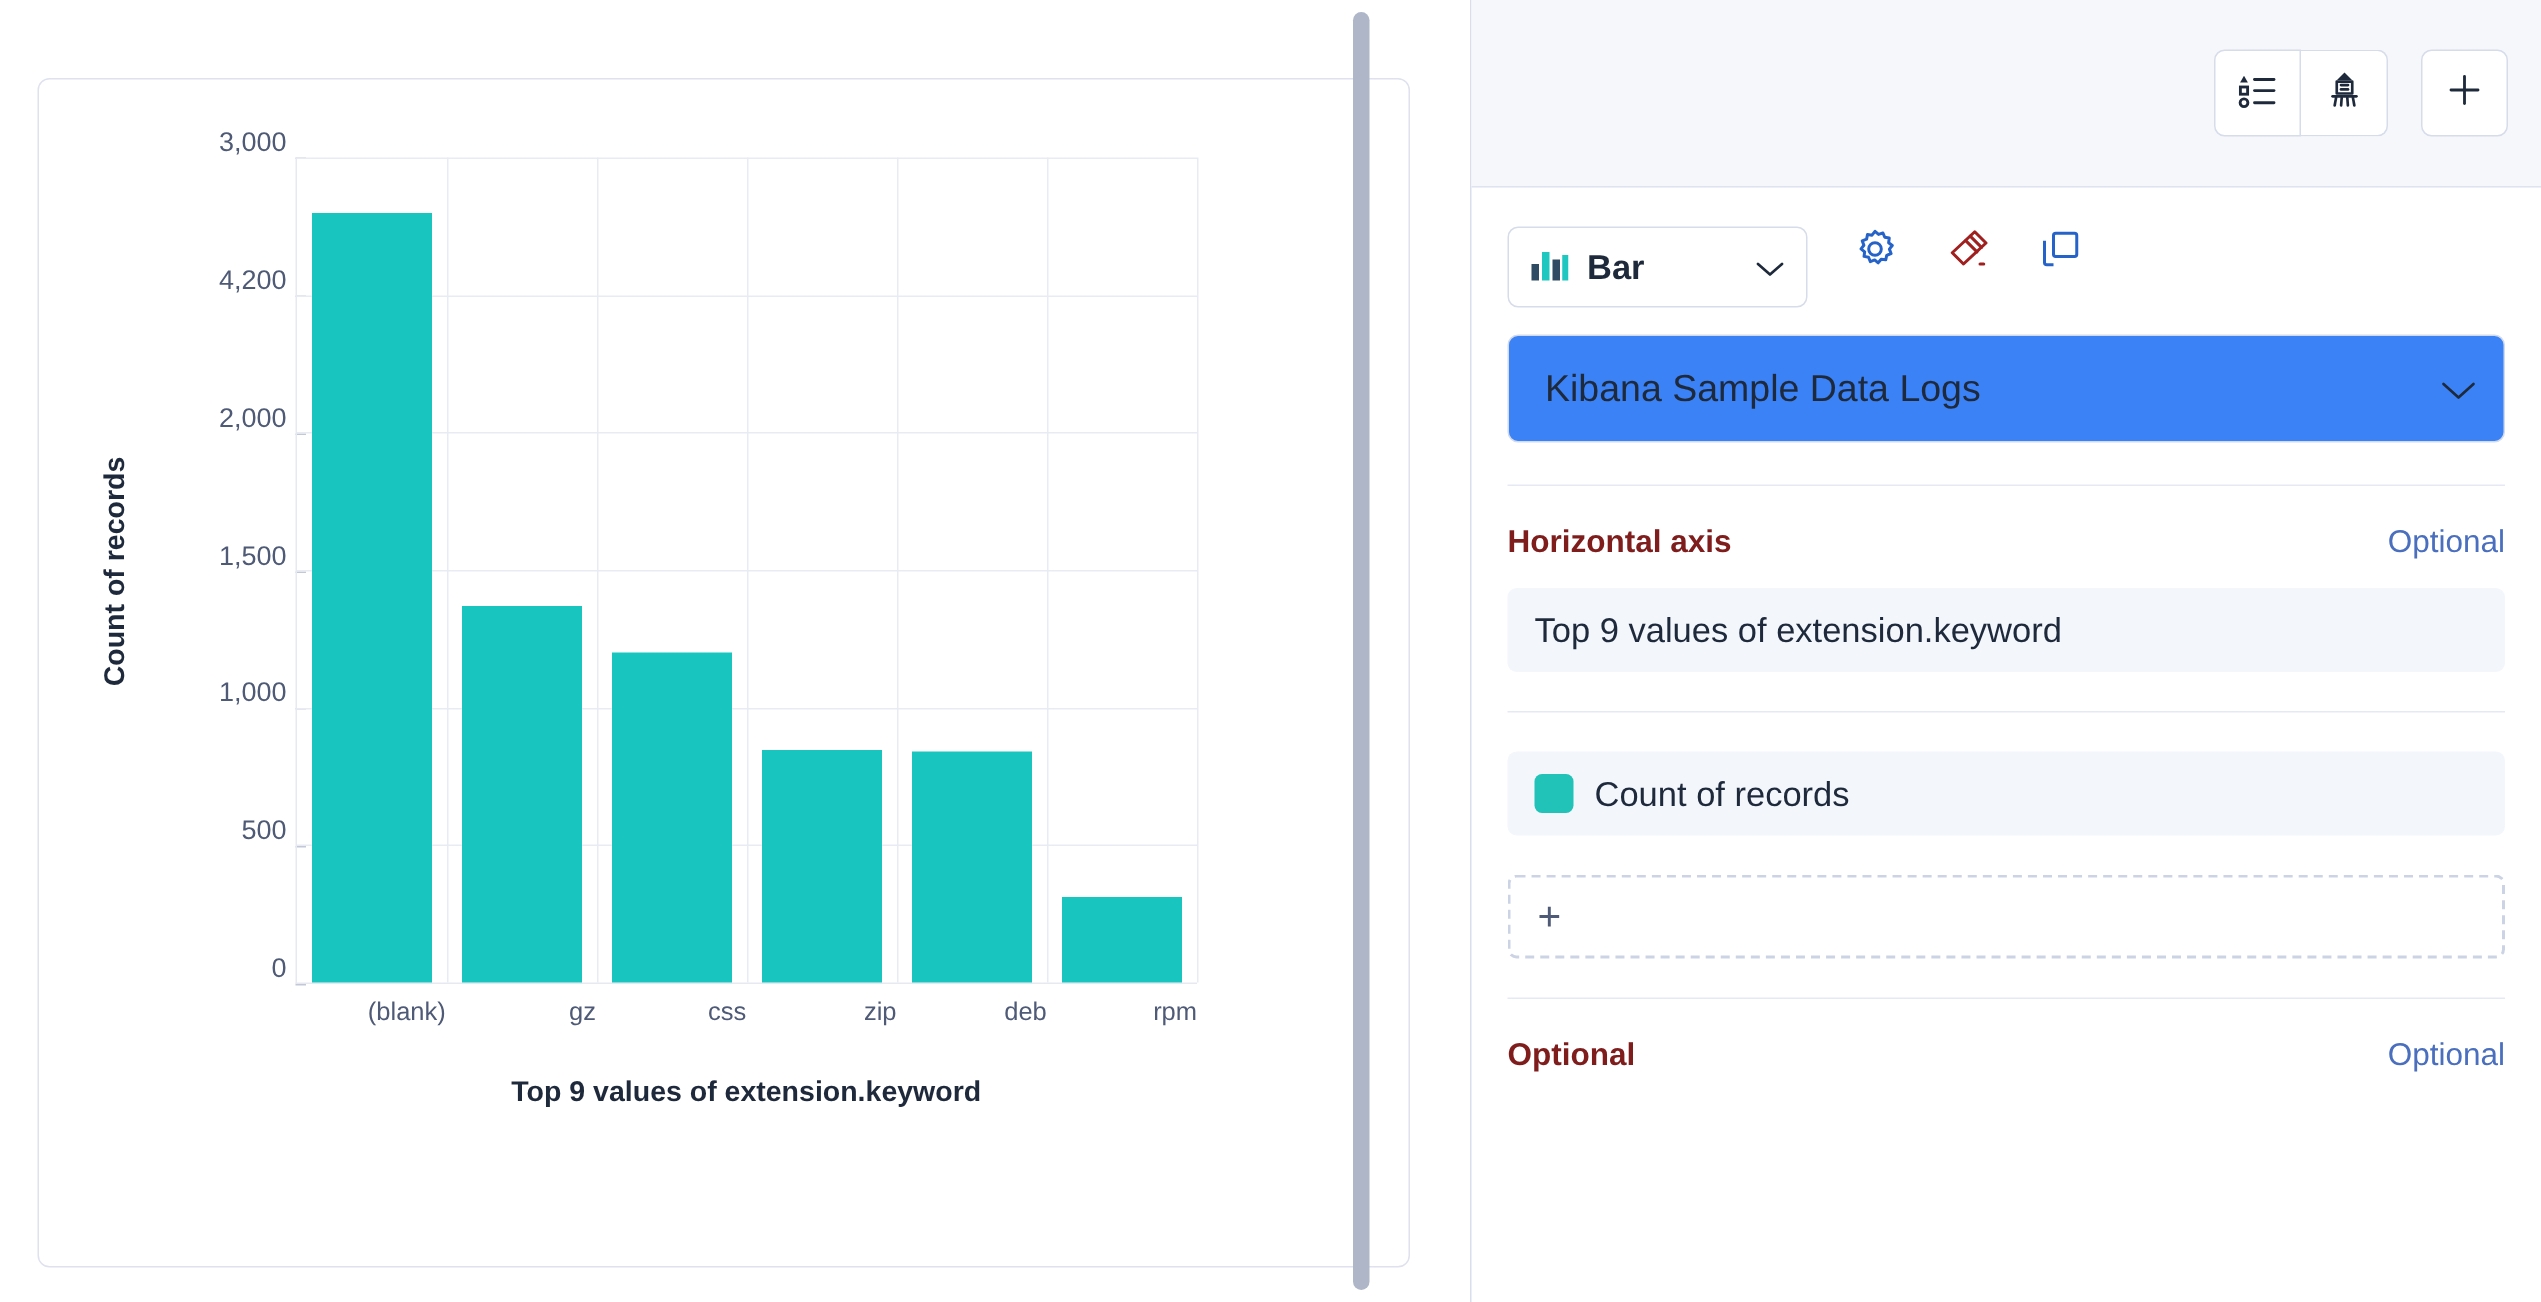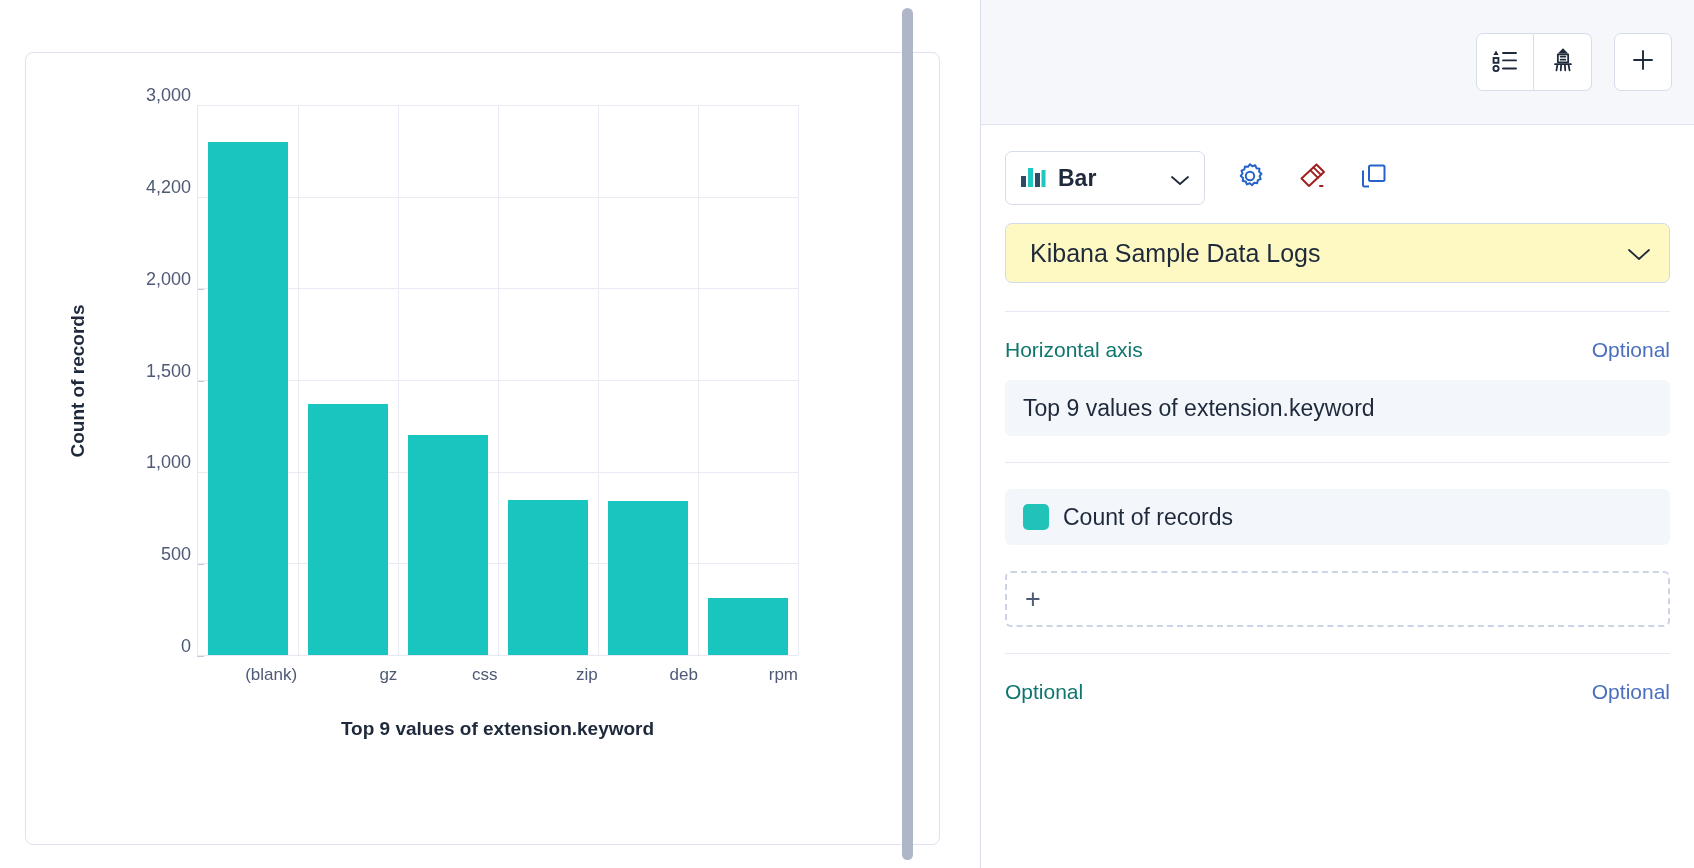--- a/index.html
+++ b/index.html
@@ -146,21 +146,21 @@
     display: flex; align-items: center; justify-content: center;
     cursor: pointer;
   }
   .btn-group .icon-btn:first-child { border-radius: 7px 0 0 7px; }
   .btn-group .icon-btn:last-child { border-radius: 0 7px 7px 0; border-left: none; }
   .icon-btn.single { border-radius: 7px; }
 
   .config-body { padding: 26px 24px 0 24px; }
 
   .row-chart-type {
-    display: flex; align-items: center; gap: 28px;
+    display: flex; gap: 28px;
     margin-bottom: 18px;
   }
   .select-box {
     height: 54px;
     border: 1px solid #d7dcea;
     border-radius: 7px;
     background: #ffffff;
     display: flex; align-items: center;
     padding: 0 14px;
     gap: 12px;
@@ -176,38 +176,38 @@
   .chev {
     width: 20px; height: 12px; flex: 0 0 auto;
   }
   .plain-icon {
     width: 34px; height: 34px;
     display: flex; align-items: center; justify-content: center;
     cursor: pointer;
   }
 
   .source-select {
-    height: 60px;
+    height: 72px;
     border: 1px solid #d3daea;
     border-radius: 7px;
-    background: #fef9c3;
+    background: #3b82f6;
     display: flex; align-items: center; justify-content: space-between;
     padding: 0 22px 0 24px;
     cursor: pointer;
     margin-bottom: 28px;
   }
   .source-select .txt { font-size: 25px; color: #1e2a3b; }
 
   .divider { height: 1px; background: #e5e9f3; margin: 0 0 26px 0; }
 
   .section-head {
     display: flex; align-items: baseline; justify-content: space-between;
     margin-bottom: 18px;
   }
-  .section-title { font-size: 21px; font-weight: normal; color: #0f766e; }
+  .section-title { font-size: 21px; font-weight: bold; color: #7f1d1d; }
   .section-optional { font-size: 21px; color: #4a6fbe; }
 
   .field-box {
     background: #f3f6fb;
     border-radius: 6px;
     height: 56px;
     display: flex; align-items: center;
     padding: 0 18px;
     gap: 14px;
     font-size: 23px; color: #1e2a3b;

